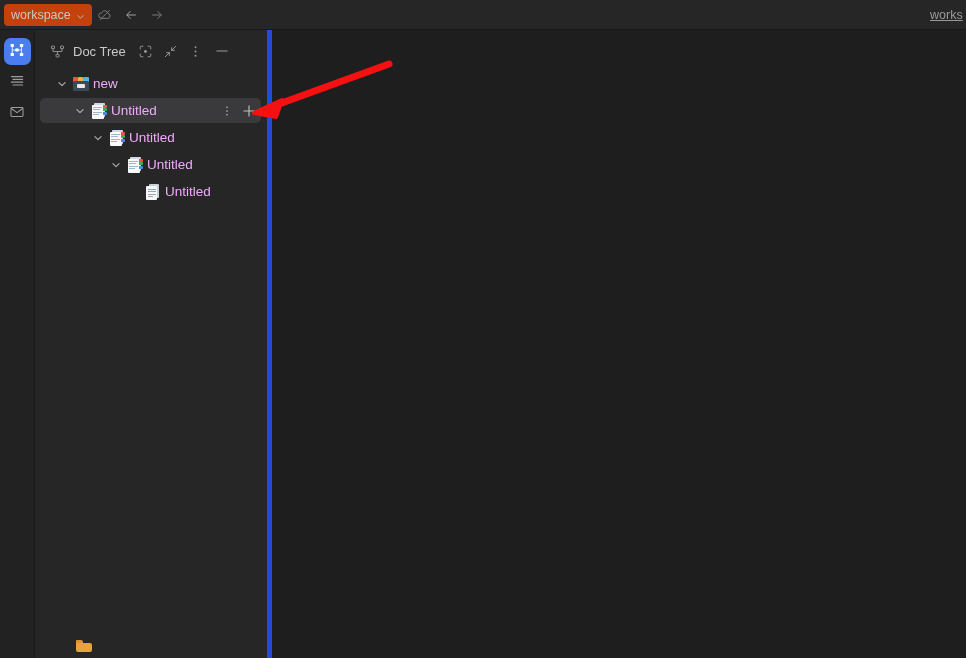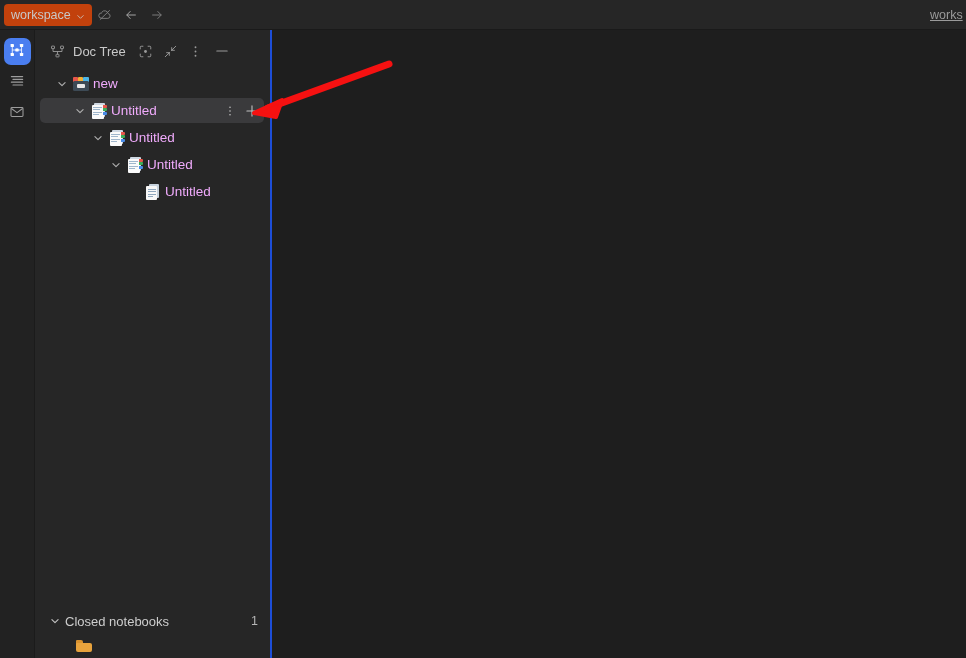--- a/index.html
+++ b/index.html
@@ -48,21 +48,21 @@
     width: 27px; height: 27px; border-radius: 7px;
     display: flex; align-items: center; justify-content: center;
     color: #9d9d9d; cursor: default;
   }
   .rail-item.active { background: #4a7ef0; color: #ffffff; }
 
   
   .panel {
     position: absolute; left: 35px; top: 30px; width: 237px; height: 628px;
     background: #262626;
-    border-right: 2px solid #1d4ed8;
+    border-right: 5px solid #1d4ed8;
     display: flex; flex-direction: column;
   }
   .panel-header {
     height: 30px; display: flex; align-items: center; gap: 6px;
     padding: 0 8px 0 13px; flex: 0 0 auto; margin-top: 6px;
   }
   .panel-title {
     color: #c9c9c9; font-size: 13px; margin-right: 4px; white-space: nowrap;
   }
   .hdr-icon {
@@ -366,29 +366,20 @@
               <i></i>
               <i></i>
               <i></i>
             </span></span>
       </span>
       <span class="label">Untitled</span>
     </div>
   </div>
 
   <div class="closed-wrap">
-    <div class="closed-row">
-      <span class="chev-slot">
-        <svg viewBox="0 0 14 14" width="12" height="12">
-            <path d="M3.4 5.3 L7 8.9 L10.6 5.3" fill="none" stroke="currentColor" stroke-width="1.3" stroke-linecap="round" stroke-linejoin="round"></path>
-          </svg>
-      </span>
-      <span class="label">Closed notebooks</span>
-      <span class="count">1</span>
-    </div>
     <div class="closed-child">
       <span class="emoji">
         <span class="ic ic-folder"><span class="tabf"></span><span class="f"></span></span>
       </span>
     </div>
   </div>
 </div>
 
 <div class="main"></div>
 

